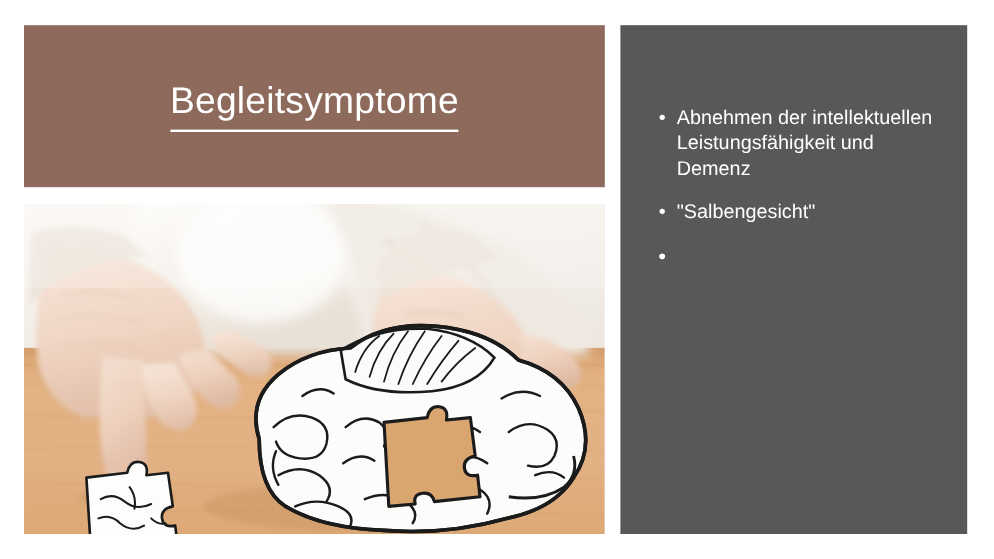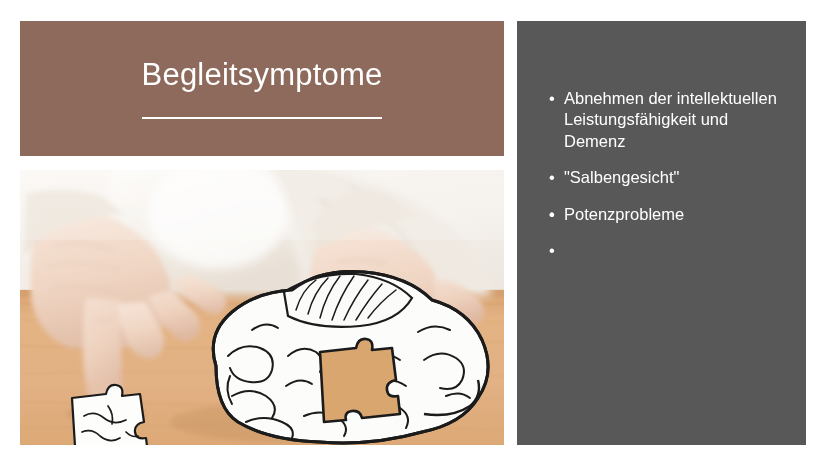--- a/index.html
+++ b/index.html
@@ -31,21 +31,21 @@
     display: flex;
     align-items: center;
     justify-content: center;
   }
   .title-text {
     color: #ffffff;
     font-size: 31px;
     font-weight: 400;
     letter-spacing: 0.2px;
     line-height: 1.1;
-    padding-bottom: 24px;
+    padding-bottom: 6px;
     border-bottom: 2px solid #ffffff;
     white-space: nowrap;
   }
 
   
   .photo {
     position: absolute;
     left: 20px;
     top: 170px;
     width: 484px;
@@ -278,21 +278,20 @@
         <span class="bullet-dot">•</span>
         <span>"Salbengesicht"</span>
       </li>
 
       <li class="bullet-item">
         <span class="bullet-dot">•</span>
       </li>
 
       <li class="bullet-item">
         <span class="bullet-dot">•</span>
-        <span>Potenzprobleme</span>
       </li>
 
       <li class="bullet-item">
         <span class="bullet-dot">•</span>
       </li>
 
     </ul>
   </div>
 
 </div>

